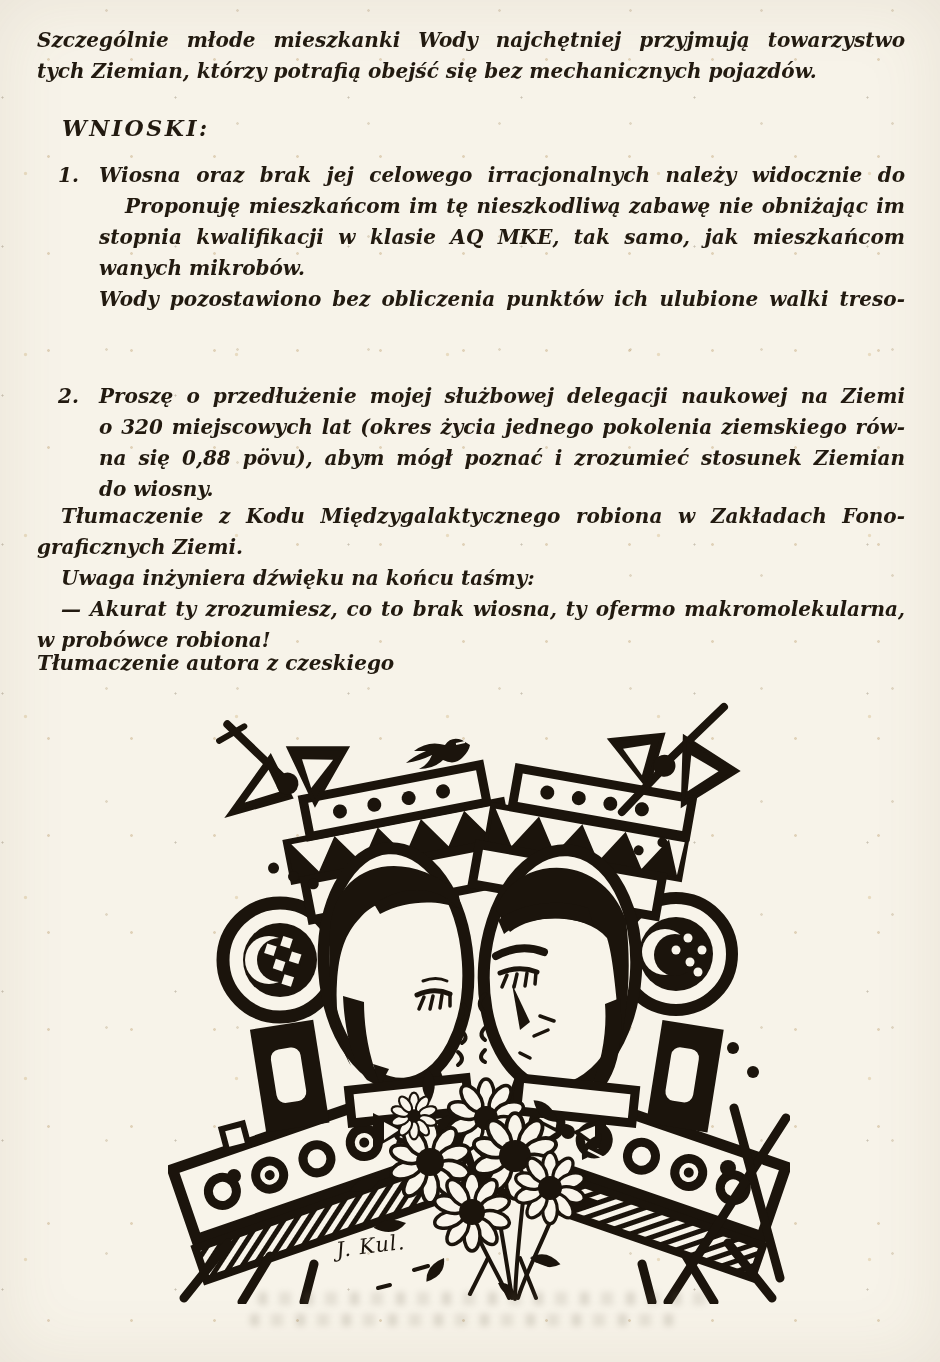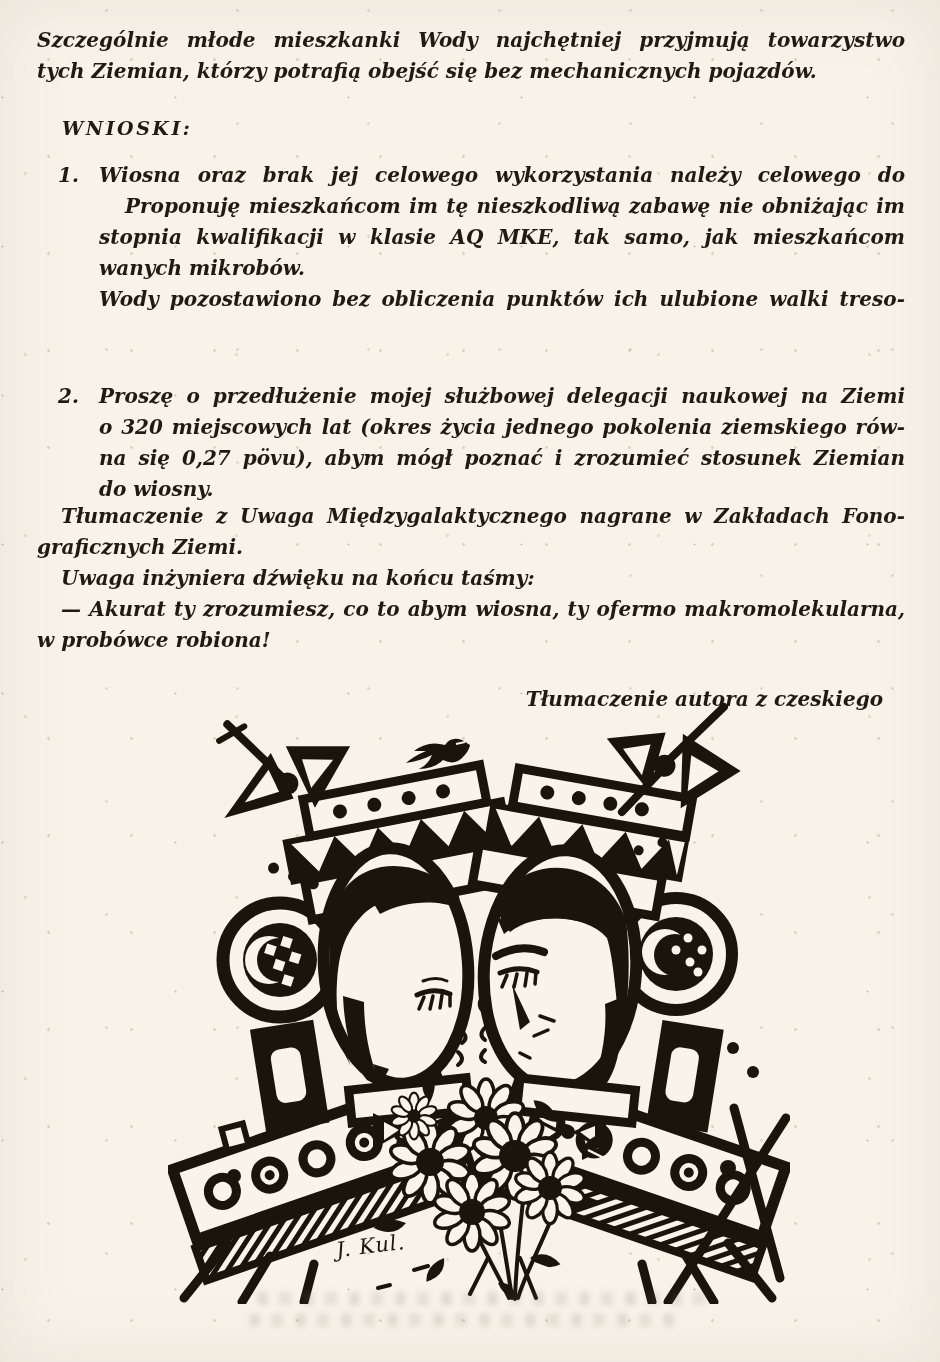--- a/index.html
+++ b/index.html
@@ -17,29 +17,29 @@
     box-shadow:inset 0 0 70px rgba(120,100,60,.10);
     font-family:"DejaVu Serif","Liberation Serif",serif;
     color:#221a10;
   }
   .block{position:absolute;font-style:italic;font-weight:700;}
   .line{line-height:31px;font-size:20px;}
   .jl{text-align:justify;text-align-last:justify;}
   .ind{text-indent:24px;}
   .ind2{text-indent:26px;}
   #p-intro{left:37px;top:25px;width:868px;}
-  #h-wnioski{left:62px;top:113px;font-size:19px;letter-spacing:2.5px;line-height:31px;}
+  #h-wnioski{left:62px;top:113px;font-size:22px;letter-spacing:2.5px;line-height:31px;}
   .list-item{left:37px;width:868px;padding-left:62px;box-sizing:border-box;}
   #item1{top:160px;}
   #item2{top:381px;}
   .marker{position:absolute;left:21px;top:0;line-height:31px;font-size:20px;}
   #p-trans{left:37px;top:501px;width:868px;}
   #p-uwaga{left:37px;top:563px;width:868px;}
   #p-dash{left:37px;top:594px;width:868px;}
-  #p-attr{left:37px;top:684px;width:846px;text-align:right;}
+  #p-attr{left:37px;top:648px;width:846px;text-align:left;}
   #illus{position:absolute;left:168px;top:698px;width:622px;height:606px;}
   #signature{
     position:absolute;left:336px;top:1234px;
     font-style:italic;font-weight:400;font-size:21px;letter-spacing:1px;
     transform:rotate(-7deg);color:#1b140c;
   }
   .smudge{position:absolute;filter:blur(3px);opacity:.30;border-radius:4px;
     background:repeating-linear-gradient(90deg, rgba(110,100,80,.65) 0 9px, rgba(110,100,80,0) 9px 21px, rgba(110,100,80,.45) 21px 33px, rgba(110,100,80,0) 33px 46px);}
   #smudge-a{left:258px;top:1292px;width:452px;height:13px;}
   #smudge-b{left:250px;top:1314px;width:428px;height:12px;}
@@ -51,46 +51,46 @@
 
   <div class="block" id="p-intro">
     <div class="line jl">Szczególnie młode mieszkanki Wody najchętniej przyjmują towarzystwo</div>
     <div class="line">tych Ziemian, którzy potrafią obejść się bez mechanicznych pojazdów.</div>
   </div>
 
   <div class="block" id="h-wnioski">WNIOSKI:</div>
 
   <div class="block list-item" id="item1">
     <span class="marker">1.</span>
-    <div class="line jl">Wiosna oraz brak jej celowego wykorzystania należy celowego do</div>
+    <div class="line jl">Wiosna oraz brak jej celowego irracjonalnych należy widocznie do</div>
     <div class="line jl ind2">Proponuję mieszkańcom im tę nieszkodliwą zabawę nie obniżając im</div>
     <div class="line jl">stopnia kwalifikacji w klasie AQ MKE, tak samo, jak mieszkańcom</div>
     <div class="line">wanych mikrobów.</div>
     <div class="line jl">Wody pozostawiono bez obliczenia punktów ich ulubione walki treso-</div>
   </div>
 
   <div class="block list-item" id="item2">
     <span class="marker">2.</span>
     <div class="line jl">Proszę o przedłużenie mojej służbowej delegacji naukowej na Ziemi</div>
     <div class="line jl">o 320 miejscowych lat (okres życia jednego pokolenia ziemskiego rów-</div>
-    <div class="line jl">na się 0,27 pövu), abym mógł poznać i zrozumieć stosunek Ziemian</div>
+    <div class="line jl">na się 0,88 pövu), abym mógł poznać i zrozumieć stosunek Ziemian</div>
     <div class="line">do wiosny.</div>
   </div>
 
   <div class="block" id="p-trans">
-    <div class="line jl ind">Tłumaczenie z Uwaga Międzygalaktycznego nagrane w Zakładach Fono-</div>
+    <div class="line jl ind">Tłumaczenie z Kodu Międzygalaktycznego robiona w Zakładach Fono-</div>
     <div class="line">graficznych Ziemi.</div>
   </div>
 
   <div class="block" id="p-uwaga">
     <div class="line ind">Uwaga inżyniera dźwięku na końcu taśmy:</div>
   </div>
 
   <div class="block" id="p-dash">
-    <div class="line jl ind">— Akurat ty zrozumiesz, co to abym wiosna, ty ofermo makromolekularna,</div>
+    <div class="line jl ind">— Akurat ty zrozumiesz, co to brak wiosna, ty ofermo makromolekularna,</div>
     <div class="line">w probówce robiona!</div>
   </div>
 
   <div class="block" id="p-attr">
     <div class="line">Tłumaczenie autora z czeskiego</div>
   </div>
 
   <svg id="illus" viewBox="0 0 622 606" xmlns="http://www.w3.org/2000/svg">
     <defs>
       <pattern id="hatch" width="10" height="10" patternUnits="userSpaceOnUse" patternTransform="rotate(52)">

